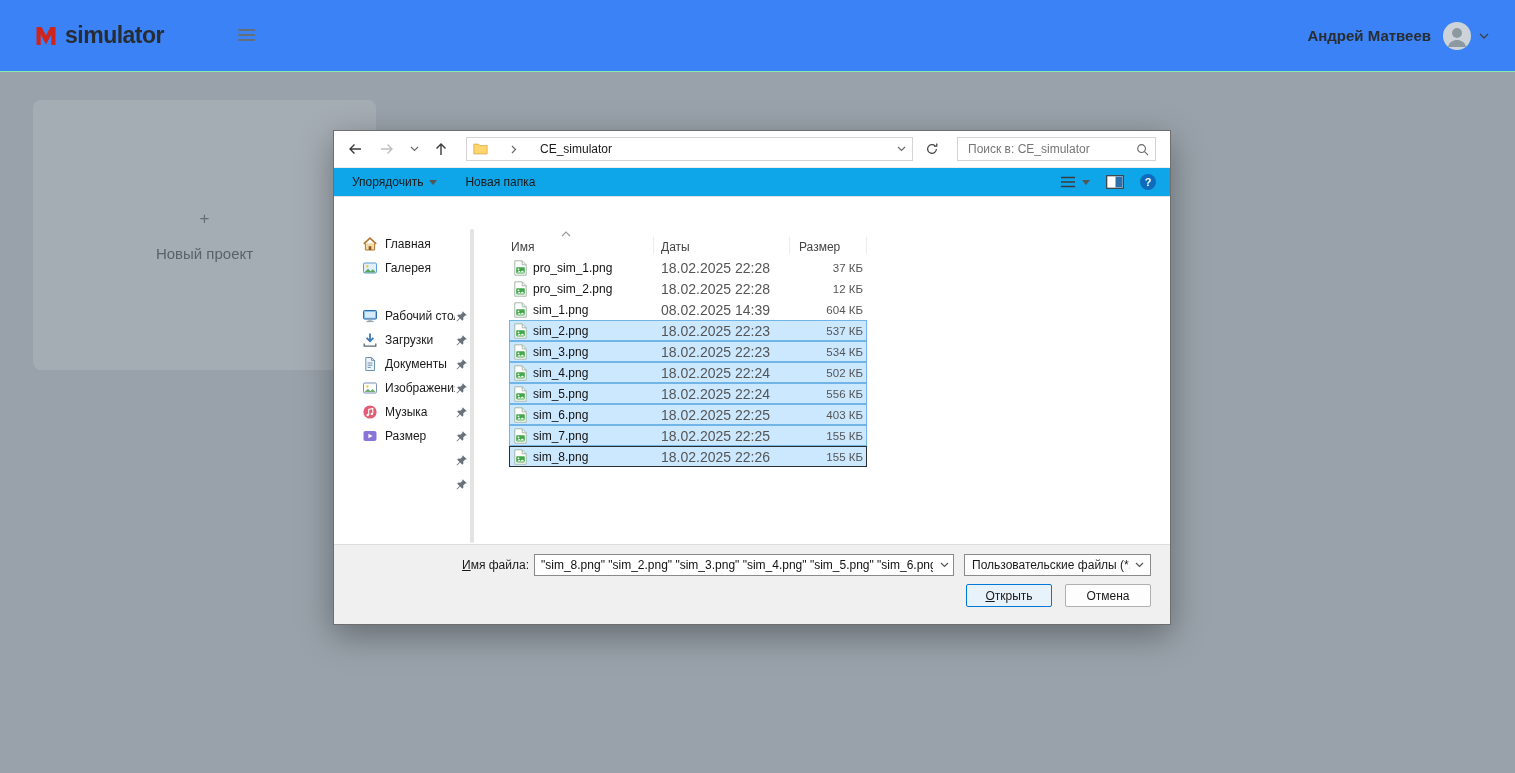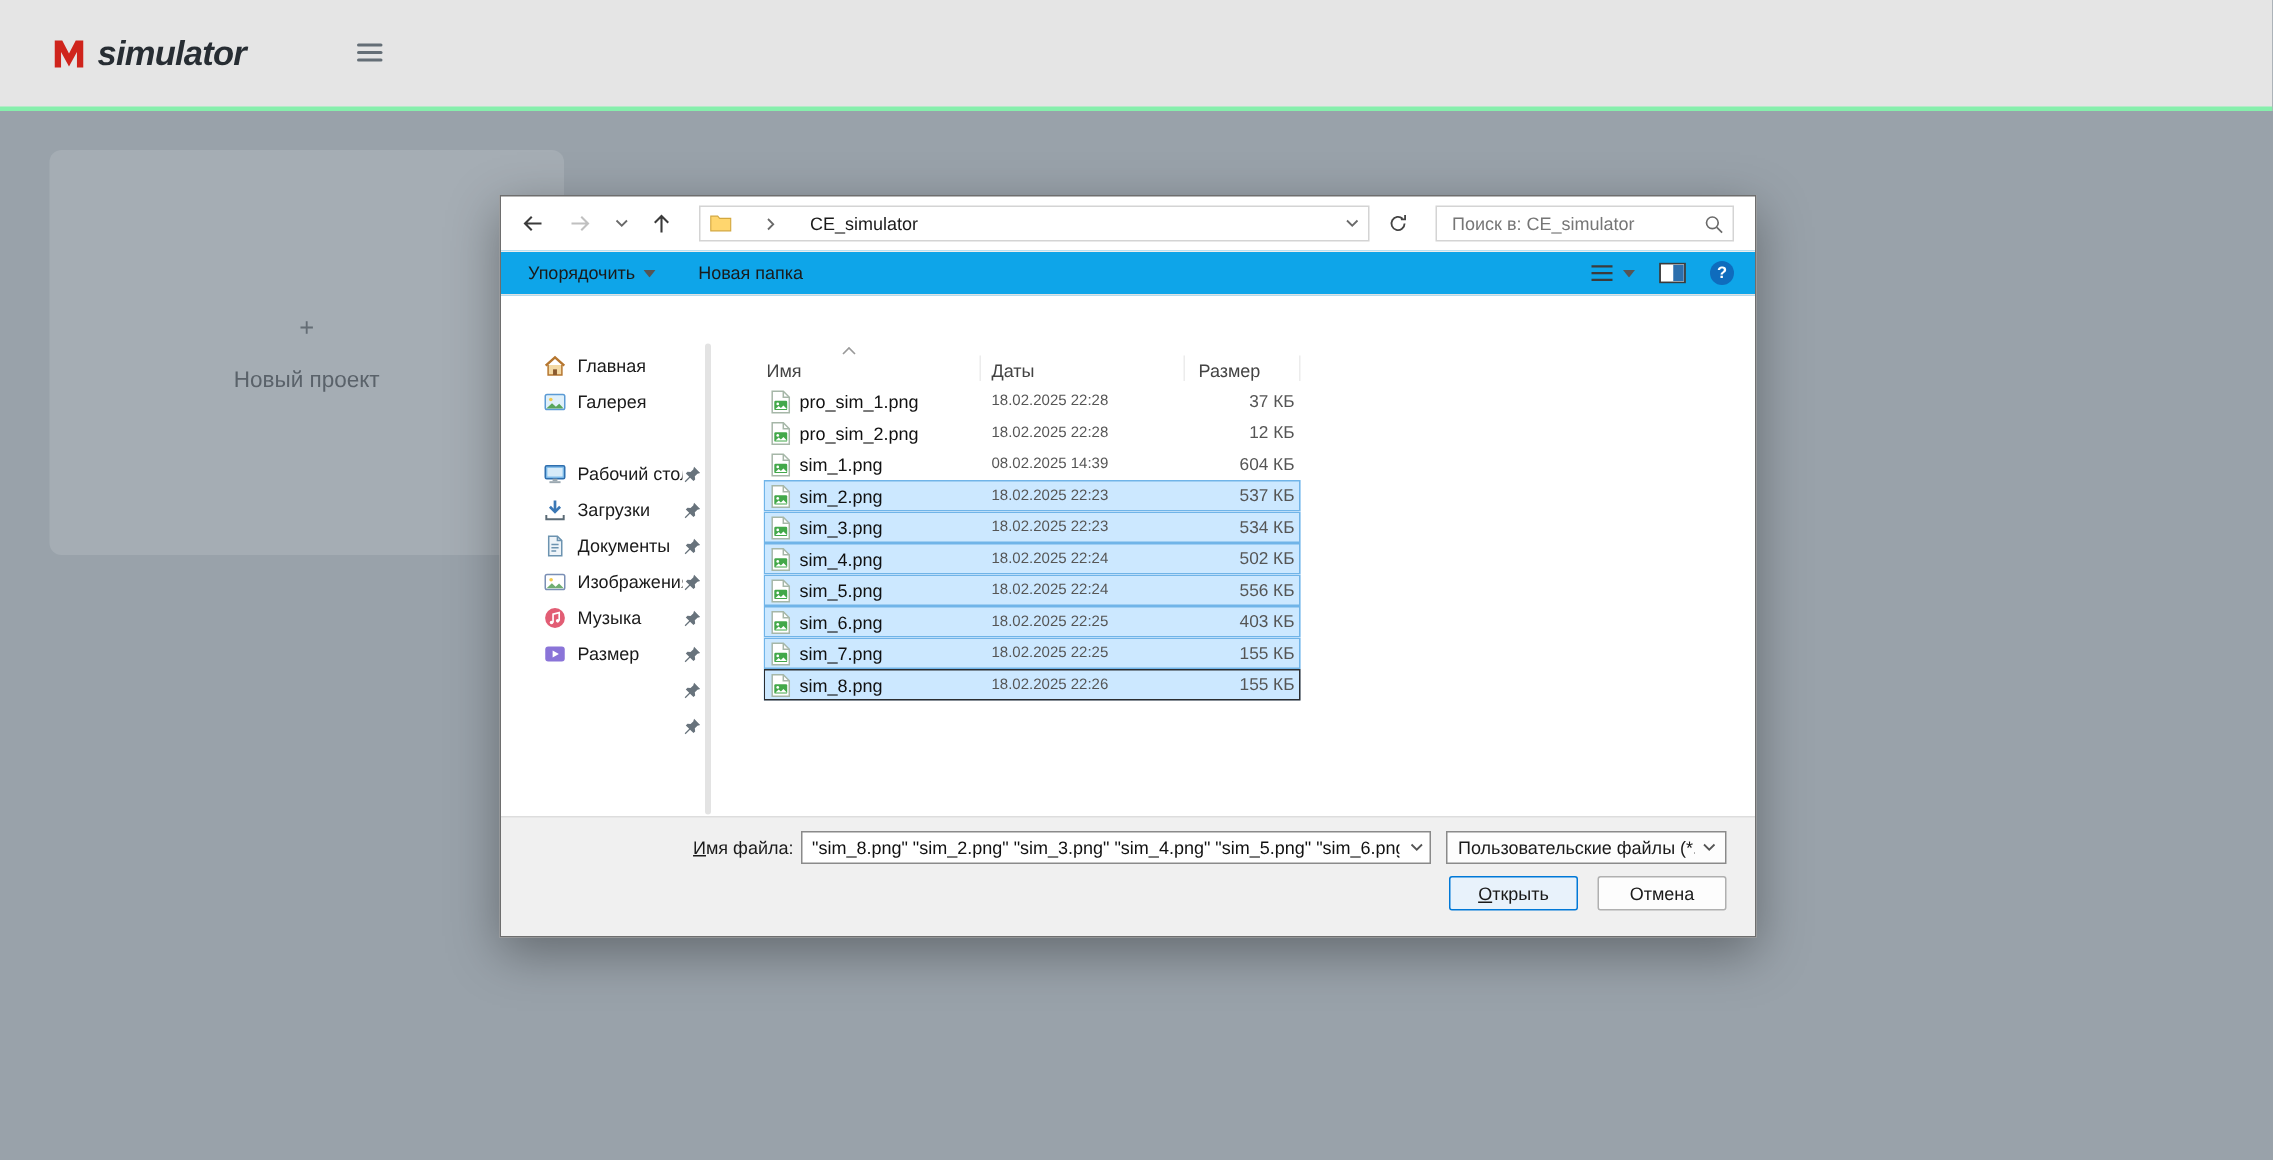--- a/index.html
+++ b/index.html
@@ -1,22 +1,22 @@
 <!DOCTYPE html>
 <html><head>
 <meta charset="utf-8">
 <style>
   html,body{margin:0;padding:0;}
   body{width:1515px;height:773px;overflow:hidden;position:relative;
        font-family:"Liberation Sans", sans-serif;background:#99a2aa;cursor:default;}
   svg{display:block;}
 
   
-  .hdr{position:absolute;left:0;top:0;right:0;height:71px;background:#e5e5e5;
-       border-bottom:3px solid #86efac;font-style:italic;}
+  .hdr{position:absolute;left:0;top:0;right:0;height:71px;background:#3b82f6;
+       border-bottom:1px solid #86efac;}
   .logo{position:absolute;left:34px;top:22px;display:flex;align-items:center;gap:7px;}
   .logo-text{font-size:23px;font-weight:bold;color:#272d33;letter-spacing:-0.5px;}
   .burger{position:absolute;left:238px;top:29px;width:17px;display:flex;flex-direction:column;gap:3px;}
   .burger span{height:2px;background:#646e76;border-radius:1px;}
   .user{position:absolute;right:26px;top:0;height:71px;display:flex;align-items:center;gap:11px;}
   .user-name{font-size:15px;font-weight:bold;color:#272d33;}
   .avatar{width:30px;height:30px;}
   .user-chev{margin-left:-4px;}
 
   .card{position:absolute;left:33px;top:100px;width:343px;height:270px;background:#a5adb4;
@@ -68,21 +68,21 @@
   .fhdr{position:relative;height:26px;color:#444;}
   .fhdr-name{position:absolute;left:2px;top:9px;}
   .fhdr-caret{position:absolute;left:52px;top:0px;}
   .fhdr-date{position:absolute;left:152px;top:9px;}
   .fhdr-size{position:absolute;left:290px;top:9px;}
   .fhdr-sep{position:absolute;top:6px;height:17px;width:1px;background:#ececec;}
   .frow{height:21px;display:grid;grid-template-columns:24px 128px 138px 1fr;align-items:center;
         box-sizing:border-box;padding-right:4px;}
   .fic{padding-left:5px;width:13px;height:16px;}
   .fname{font-size:12px;color:#111;white-space:nowrap;overflow:hidden;}
-  .fdate{font-size:10px;color:#555;}
+  .fdate{font-size:14px;color:#555;}
   .fsize{text-align:right;font-size:11.5px;color:#555;}
   .frow.sel{background:#cce8ff;box-shadow:inset 0 0 0 1px #70b4e8;}
   .frow.sel.foc{box-shadow:inset 0 0 0 1px #2b2d30;}
 
   .dlg-footer{position:absolute;left:0;right:0;bottom:0;height:79px;background:#f0f0f0;
               border-top:1px solid #dddddd;}
   .fn-label{position:absolute;left:125px;top:13px;width:70px;text-align:right;font-size:12px;color:#1a1a1a;}
   .accel{display:inline-block;}
   .accel::first-letter{text-decoration:underline;}
   .fn-input-wrap{position:absolute;left:200px;top:9px;width:420px;height:22px;border:1px solid #8a8a8a;
@@ -108,20 +108,35 @@
           <path d="M2.5 21V3h5l4.5 8.6L16.5 3h5v18h-4.2V10.6L12 20.4 6.7 10.6V21z" fill="#cf241c"></path>
         </svg>
     </span>
     <span class="logo-text">simulator</span>
   </div>
   <div class="burger">
       <span></span>
       <span></span>
       <span></span>
     </div>
+  <div class="user">
+    <span class="user-name">Андрей Матвеев</span>
+    <span class="avatar">
+      <svg width="30" height="30" viewBox="0 0 30 30">
+          <circle cx="15" cy="15" r="14" fill="#cdd4d9"></circle>
+          <circle cx="15" cy="12" r="5" fill="#8d99a1"></circle>
+          <path d="M6 26c1-5 5-7 9-7s8 2 9 7z" fill="#8d99a1"></path>
+        </svg>
+    </span>
+    <span class="user-chev">
+      <svg width="10" height="6" viewBox="0 0 10 6">
+          <path d="M1 1l4 4 4-4" fill="none" stroke="#3c444b" stroke-width="1.4"></path>
+        </svg>
+    </span>
+  </div>
 </header>
 
 <div class="card">
   <div class="card-plus">+</div>
   <div class="card-label">Новый проект</div>
 </div>
 
 <div class="dlg">
 
 

